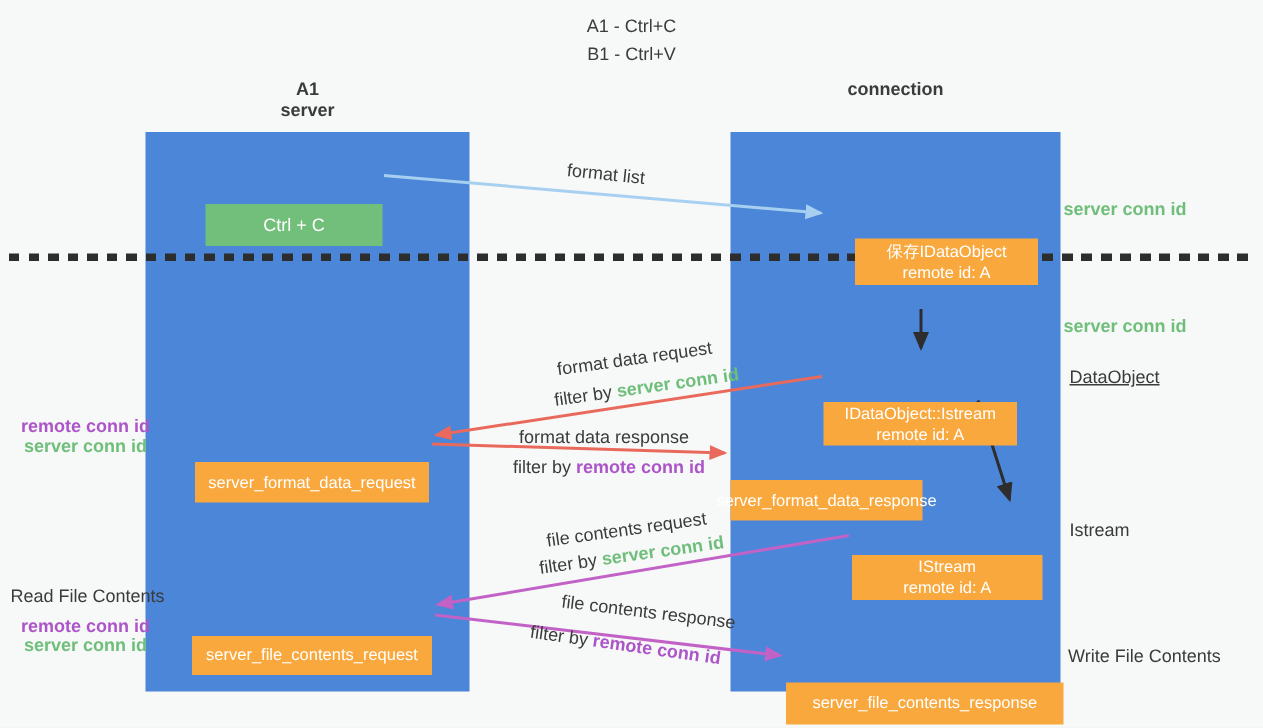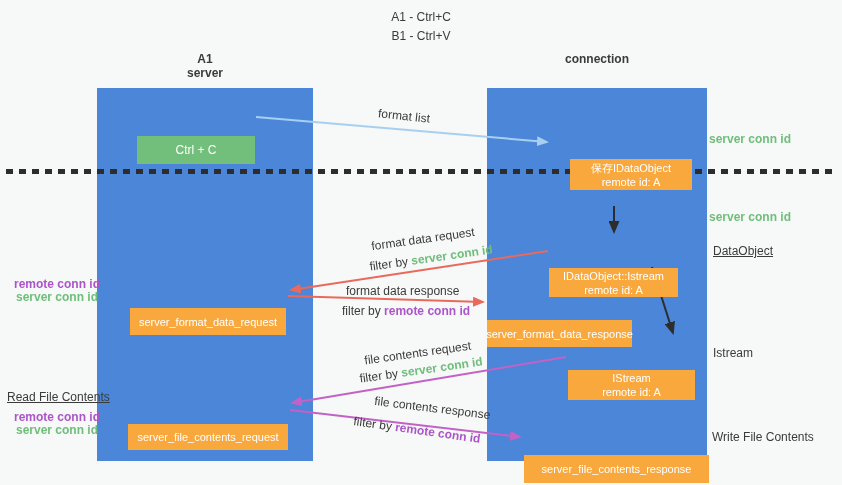--- a/index.html
+++ b/index.html
@@ -125,21 +125,21 @@
 
   <div class="box orange" style="left:549px;top:237px;width:129px;height:29px;">
     <span>IDataObject::Istream</span>
     <span>remote id: A</span>
   </div>
 
   <div class="box orange single" style="left:130px;top:277px;width:156px;height:27px;">
     <span>server_format_data_request</span>
   </div>
 
-  <div class="box orange single" style="left:487px;top:289px;width:145px;height:27px;">
+  <div class="box orange single" style="left:487px;top:289px;width:128px;height:27px;">
     <span>server_format_data_response</span>
   </div>
 
   <div class="box orange" style="left:568px;top:339px;width:127px;height:30px;">
     <span>IStream</span>
     <span>remote id: A</span>
   </div>
 
   <div class="box orange single" style="left:128px;top:393px;width:160px;height:26px;">
     <span>server_file_contents_request</span>
@@ -169,21 +169,21 @@
   <div class="lbl" style="left:374px;top:401px;transform:rotate(7deg);">file contents response</div>
   <div class="lbl" style="left:353px;top:423px;transform:rotate(8deg);">
     <span>filter by</span> <span class="bold-purple">remote conn id</span>
   </div>
 
   <div class="id-stack" style="left:11px;top:278px;">
     <div class="bold-purple">remote conn id</div>
     <div class="bold-green">server conn id</div>
   </div>
 
-  <div class="lbl" style="left:7px;top:390px;text-decoration:underline;">Read File Contents</div>
+  <div class="lbl" style="left:7px;top:390px;">Read File Contents</div>
 
   <div class="id-stack" style="left:11px;top:411px;">
     <div class="bold-purple">remote conn id</div>
     <div class="bold-green">server conn id</div>
   </div>
 
   <div class="lbl bold-green" style="left:709px;top:132px;">server conn id</div>
   <div class="lbl bold-green" style="left:709px;top:210px;">server conn id</div>
   <div class="lbl" style="left:713px;top:244px;text-decoration:underline;">DataObject</div>
   <div class="lbl" style="left:713px;top:346px;">Istream</div>

